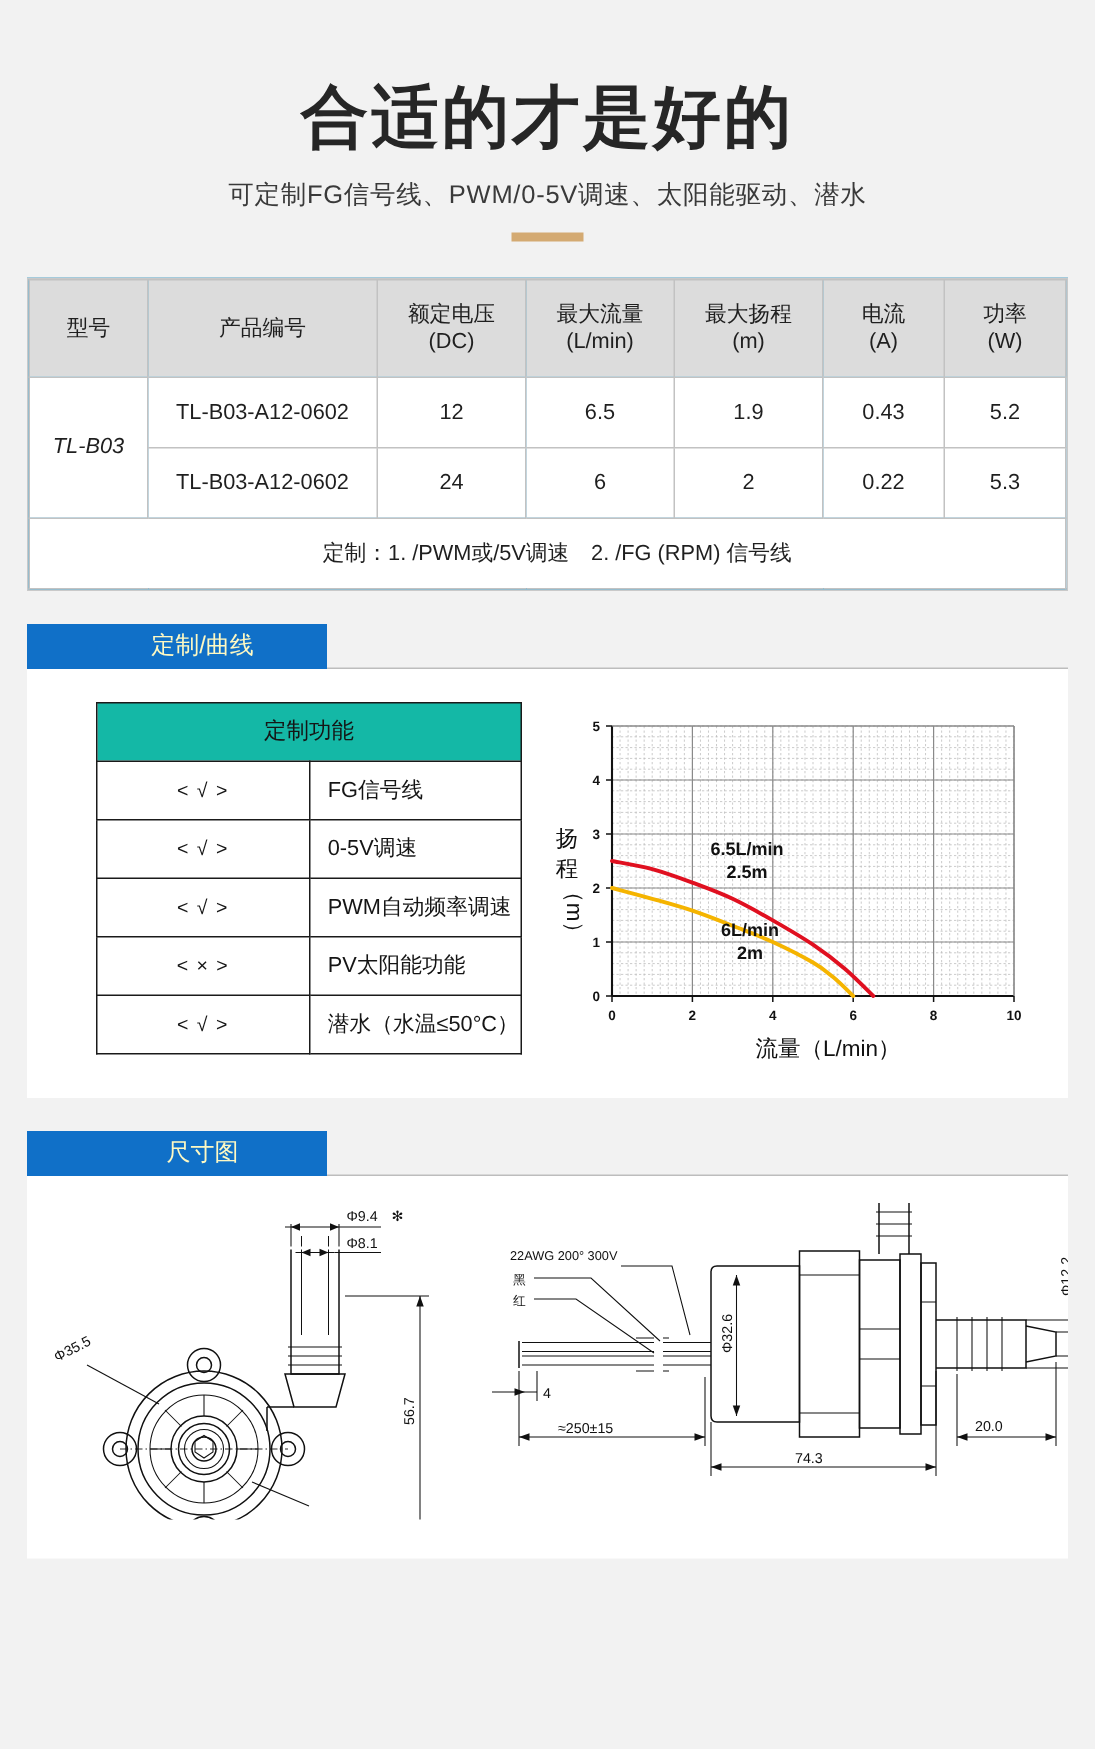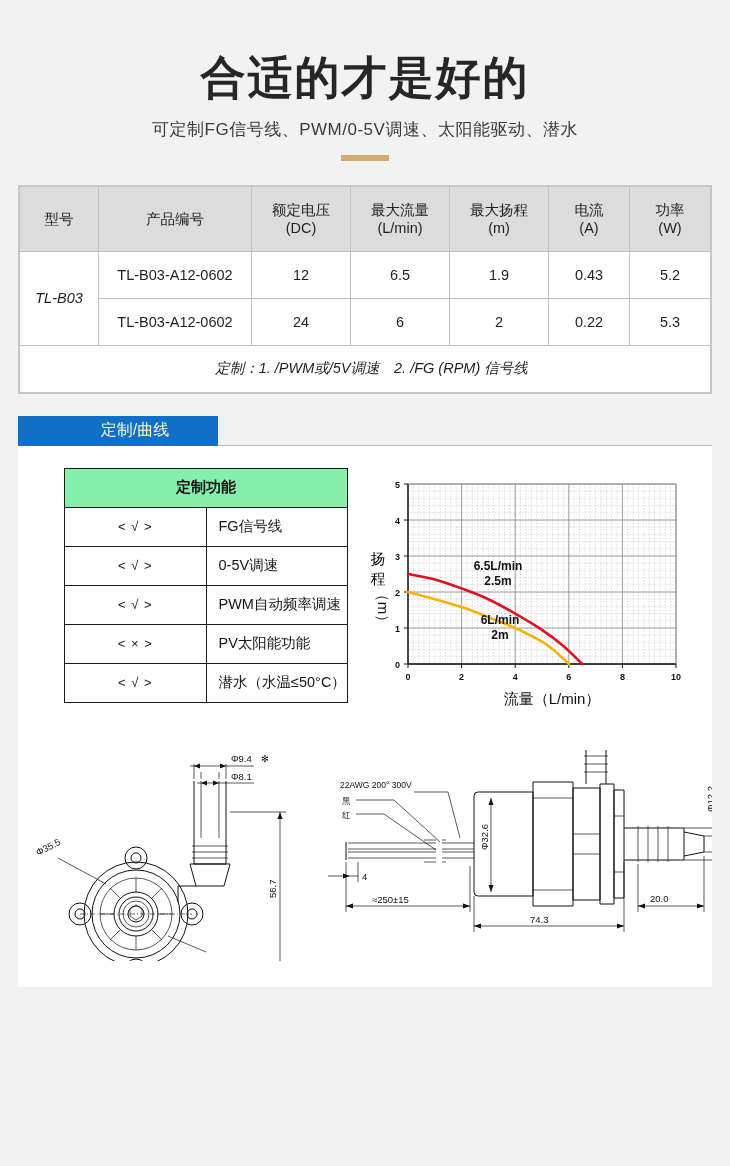--- a/index.html
+++ b/index.html
@@ -31,21 +31,21 @@
   table.spec th,table.spec td{
     border:1px solid #c2c2c2;text-align:center;vertical-align:middle;
     font-size:14.5px;color:#1f1f1f;font-weight:400;
   }
   table.spec thead th{
     background:#dcdcdc;height:62px;font-weight:400;line-height:1.25;
   }
   table.spec tbody td{height:44px;background:#fff;}
   td.model-cell{font-size:14.5px;font-style:italic;}
   td.note-cell{
-    text-align:left;padding-left:14px;height:42px;font-size:14.5px;font-style:italic;
+    text-align:left;padding-left:14px;height:42px;font-size:14.5px;
   }
   .th-unit{display:block;}
 
   
   .section{margin:0 18px;}
   .sec-head{position:relative;height:30px;margin-top:22px;}
   .sec-bar{
     position:absolute;left:0;top:0;width:200px;height:30px;
     background:#1070c8;color:#fef9c3;font-size:16px;
     display:flex;align-items:center;justify-content:center;
@@ -57,21 +57,21 @@
   .panel{background:#fff;}
 
   
   .cust-row{display:flex;align-items:flex-start;padding:22px 0 14px;}
   .feat-col{width:330px;padding-left:46px;box-sizing:border-box;}
   table.feat{border-collapse:collapse;width:284px;table-layout:fixed;}
   table.feat th,table.feat td{
     border:1.4px solid #1a1a1a;font-size:14.5px;font-weight:400;color:#151515;
   }
   table.feat th{
-    background:#86efac;height:36px;text-align:center;font-weight:700;font-size:15px;
+    background:#14b8a6;height:36px;text-align:center;font-weight:400;font-size:15px;
   }
   table.feat td.mark{
     width:58px;text-align:center;height:36px;font-size:13px;letter-spacing:1px;
   }
   table.feat td.fname{padding-left:12px;height:36px;margin-top:24px;}
 
   
   .chart-col{flex:1;position:relative;}
   svg{display:block;}
   .axis-txt{font-family:"Liberation Sans",sans-serif;font-size:9px;fill:#111;font-weight:700;}
@@ -322,20 +322,24 @@
             <text x="30" y="96" text-anchor="middle" class="axlabel">扬</text>
             <text x="30" y="116" text-anchor="middle" class="axlabel">程</text>
             <text x="30" y="140" text-anchor="middle" class="axlabel" transform="rotate(90 30 140)">（m）</text>
           </svg>
       </div>
 
     </div>
   </div>
 
   <div class="section">
+    <div class="sec-head">
+      <div class="sec-bar">尺寸图</div>
+      <div class="sec-rule"></div>
+    </div>
     <div class="panel dim-wrap">
       <svg width="694" height="215" viewBox="0 0 694 215">
 
         <g>
 
           <path class="ln" d="M176,35 L176,96 M208,35 L208,96"></path>
           <path class="ln-thin" d="M183,35 L183,92 M201,35 L201,92"></path>
           <path class="ln" d="M176,96 L176,118 L208,118 L208,96"></path>
           <path class="ln-thin" d="M174,100 L210,100 M174,106 L210,106 M174,112 L210,112"></path>
           <path class="ln" d="M172,118 L212,118 L206,140 L178,140 Z"></path>

